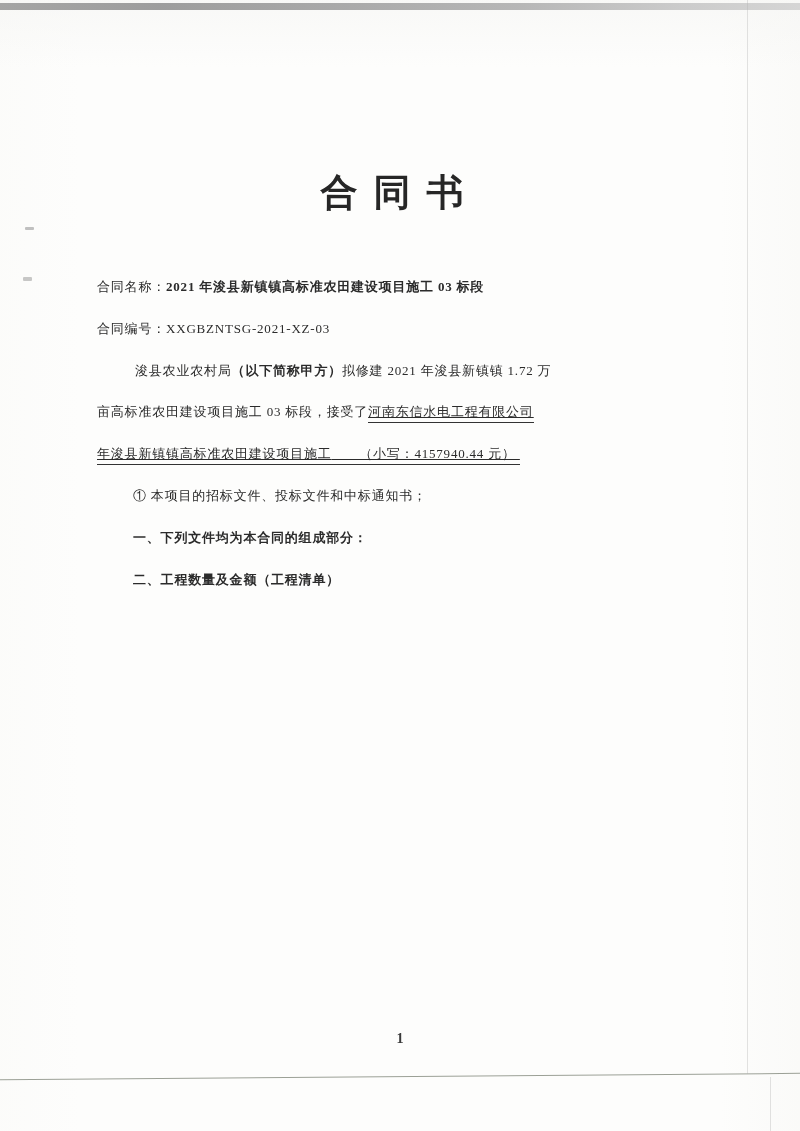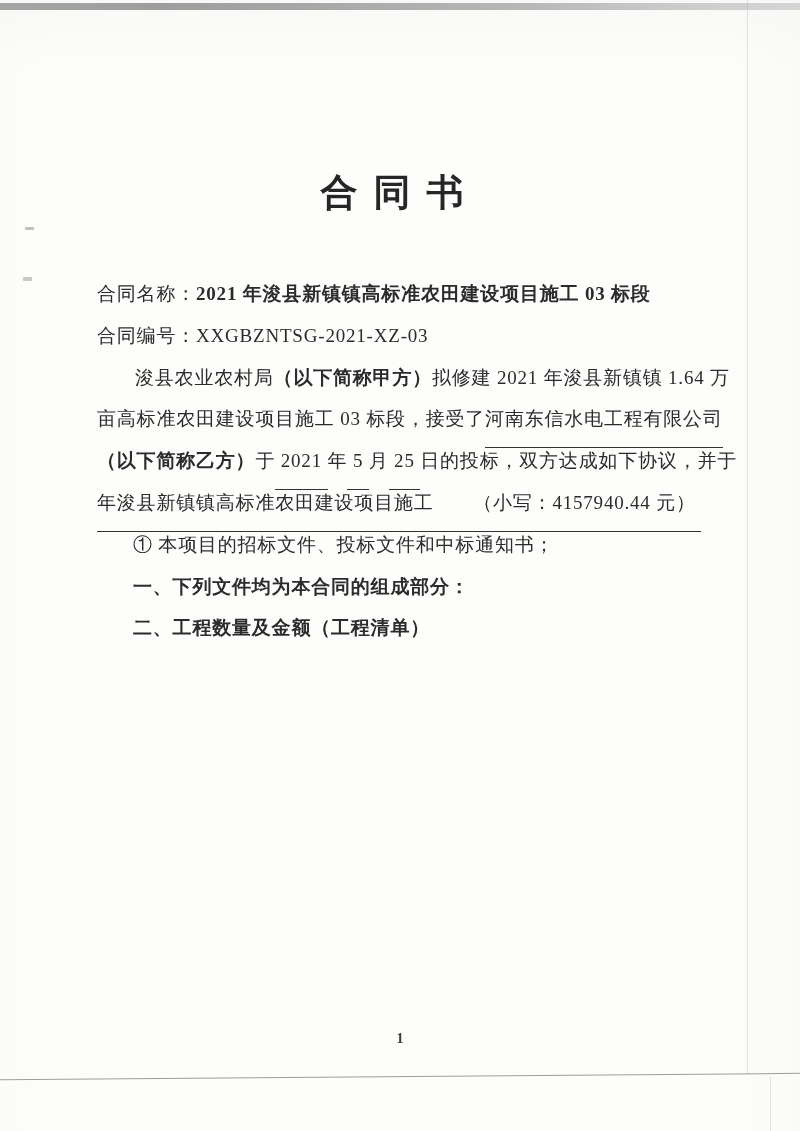--- a/index.html
+++ b/index.html
@@ -73,34 +73,34 @@
     width: 100%;
     box-sizing: border-box;
     text-align: center;
     font-size: 37px;
     font-weight: bold;
     letter-spacing: 16px;
     color: #262626;
   }
   .doc-lines {
     position: absolute;
-    left: 97px; top: 273px;
+    left: 97px; top: 266px;
     width: 618px;
-    font-size: 19px;
+    font-size: 13px;
     line-height: 41.8px;
     letter-spacing: 0.8px;
   }
   .doc-line {
     height: 41.8px;
     white-space: nowrap;
   }
   .doc-line.indent1 { padding-left: 36px; }
   .doc-line.indent2 { padding-left: 38px; }
   .seg-b { font-weight: bold; }
-  .seg-u { border-bottom: 1px solid #333; padding-bottom: 18px; }
+  .seg-u { border-bottom: 1px solid #333; padding-bottom: 3px; text-decoration: underline; }
   .seg-gap { }
   .page-number {
     position: absolute;
     left: 0; top: 1031px;
     width: 100%;
     text-align: center;
     font-size: 14px;
     font-weight: bold;
     color: #3a3a3a;
     letter-spacing: 0;
@@ -115,22 +115,21 @@
 <div class="streak-1"></div>
 <div class="streak-2"></div>
 <div class="mark-1"></div>
 <div class="mark-2"></div>
 
 <div class="doc-title">合同书</div>
 
 <div class="doc-lines">
     <div class="doc-line flush"><span class="">合同名称：</span><span class="seg-b">2021 年浚县新镇镇高标准农田建设项目施工 03 标段</span></div>
     <div class="doc-line flush"><span class="">合同编号：</span><span class="seg-gap">XXGBZNTSG-2021-XZ-03</span></div>
-    <div class="doc-line indent2"><span class="">浚县农业农村局</span><span class="seg-b">（以下简称甲方）</span><span class="">拟修建 2021 年浚县新镇镇 1.64 万</span></div>
+    <div class="doc-line indent2"><span class="">浚县农业农村局</span><span class="seg-b">（以下简称甲方）</span><span class="">拟修建 2021 年浚县新镇镇 1.72 万</span></div>
     <div class="doc-line flush"><span class="">亩高标准农田建设项目施工 03 标段，接受了</span><span class="seg-u">河南东信水电工程有限公司</span></div>
-    <div class="doc-line flush"><span class="seg-b">（以下简称乙方）</span><span class="">于</span><span class="seg-u">&nbsp;2021&nbsp;</span><span class="">年</span><span class="seg-u">&nbsp;5&nbsp;</span><span class="">月</span><span class="seg-u">&nbsp;25&nbsp;</span><span class="">日的投标，双方达成如下协议，并于</span></div>
     <div class="doc-line flush"><span class="seg-u">年浚县新镇镇高标准农田建设项目施工</span><span class="seg-u">　　（小写：4157940.44 元）&nbsp;</span></div>
     <div class="doc-line indent1"><span class="">① 本项目的招标文件、投标文件和中标通知书；</span></div>
     <div class="doc-line indent1"><span class="seg-b">一、下列文件均为本合同的组成部分：</span></div>
     <div class="doc-line indent1"><span class="seg-b">二、工程数量及金额（工程清单）</span></div>
   </div>
 
 <div class="page-number">1</div>
 
 </body></html>

